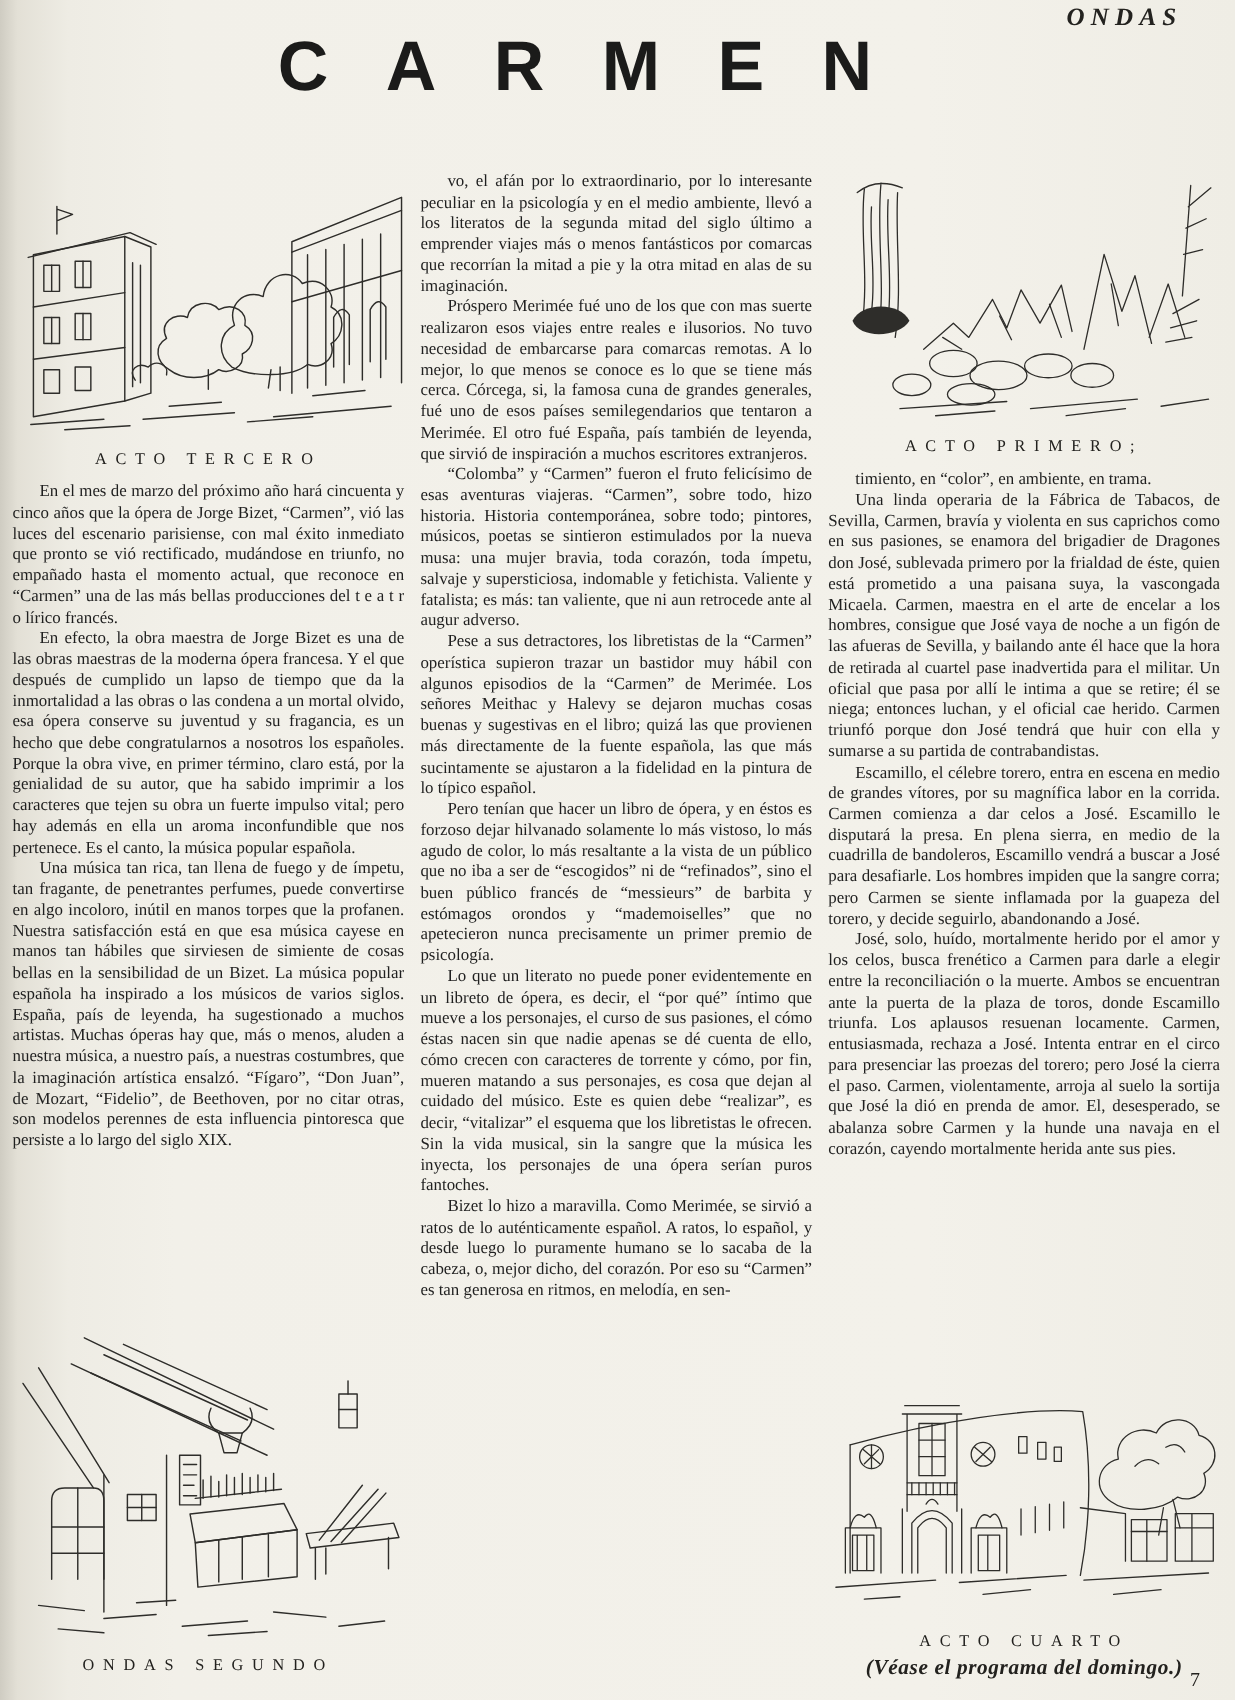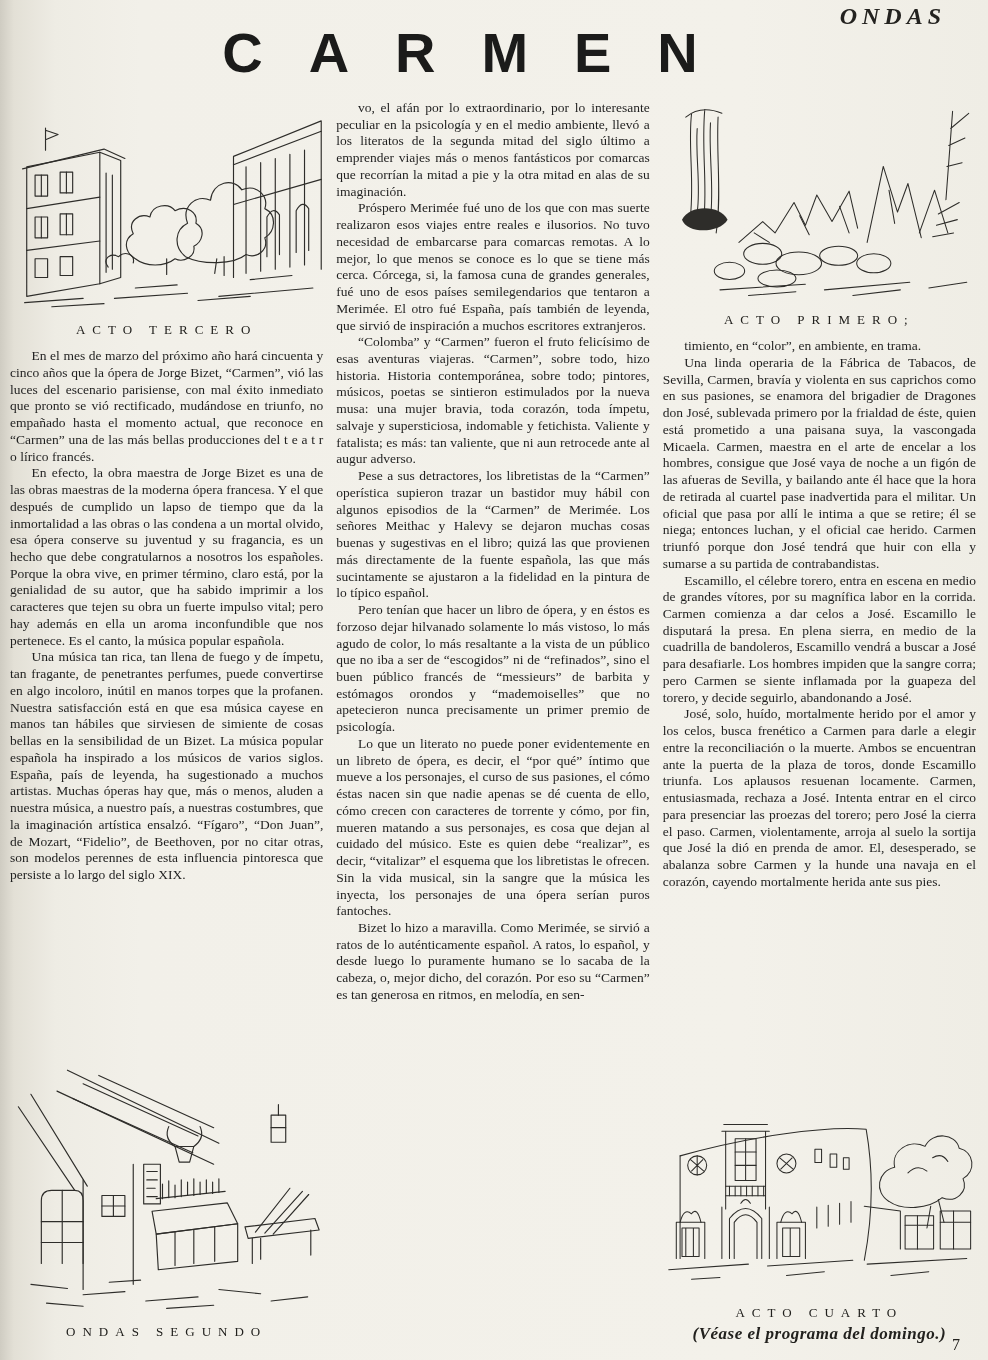--- a/index.html
+++ b/index.html
@@ -8,38 +8,38 @@
     font-family:"Liberation Serif", serif;
     background:#e8e5dc;
   }
   .page{
     position:relative;width:988px;height:1360px;
     background:linear-gradient(90deg,#cfccc2 0px,#e3e0d6 14px,#eeece4 55px,#f2f0e9 140px,#f3f1ea 75%,#efede5 100%);
     color:#1f1f1f;
   }
   .masthead{
     position:absolute;top:3px;right:42px;
-    font-style:italic;font-weight:bold;font-size:24px;letter-spacing:5px;
+    font-style:italic;font-weight:bold;font-size:20px;letter-spacing:5px;
     color:#23221f;
   }
   .title{
     margin:0;position:absolute;top:22px;left:0;width:920px;
     text-align:center;
     font-family:"Liberation Sans", sans-serif;
     font-weight:700;font-size:56px;line-height:1.1;
     letter-spacing:0.82em;text-indent:0.82em;
     color:#1b1b1a;
   }
   .columns{
     position:absolute;top:100px;left:10px;width:966px;height:1250px;
     display:flex;gap:13px;
   }
   .col{
     flex:1 1 0;display:flex;flex-direction:column;
-    font-size:13.5px;line-height:1.24;text-align:justify;
+    font-size:13.5px;line-height:1.24;text-align:justify;margin-top:37px;
   }
   .col p{margin:0;text-indent:1.6em;hyphens:auto;}
   figure{margin:0;}
   figure.pushdown{margin-top:auto;}
   .illus{display:block;width:100%;height:auto;}
   .ink{stroke:#2e2d2a;fill:none;stroke-width:1.1;stroke-linecap:round;stroke-linejoin:round;}
   .ink-fill{fill:#2e2d2a;stroke:none;}
   figcaption{
     text-align:center;font-size:13px;letter-spacing:7px;
     margin:8px 0 10px 0;color:#22211e;white-space:nowrap;

